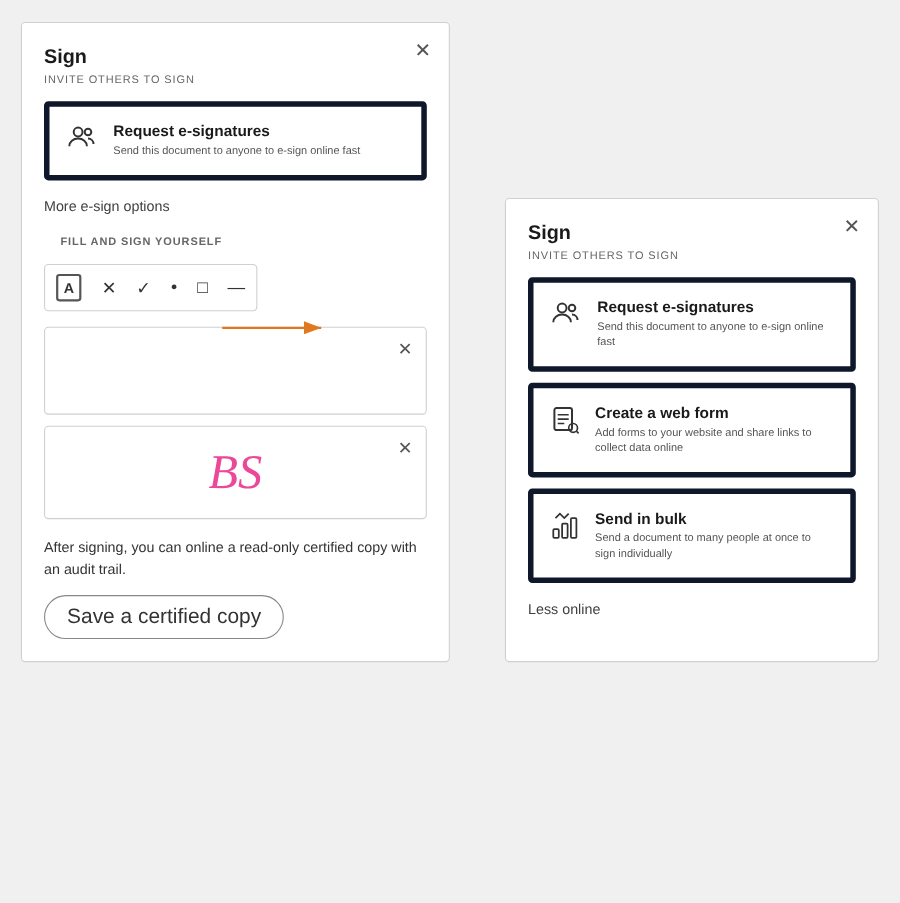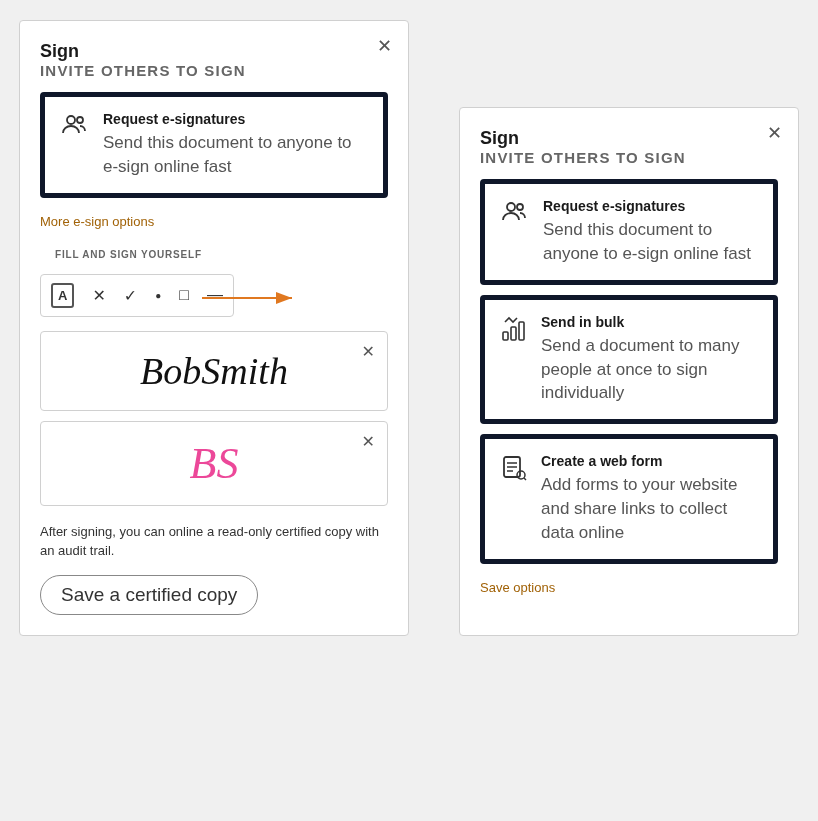--- a/index.html
+++ b/index.html
@@ -47,22 +47,22 @@
       top: 16px;
       right: 16px;
       background: none;
       border: none;
       font-size: 18px;
       cursor: pointer;
       color: #555;
       line-height: 1;
     }
     .section-label {
-      font-size: 15px;
-      font-weight: 700;
+      font-size: 10px;
+      font-weight: 400;
       letter-spacing: 0.08em;
       color: #666;
       text-transform: uppercase;
       margin-bottom: 12px;
     }
     .option-card {
       border: 5px solid #0f172a;
       border-radius: 4px;
       padding: 14px 16px;
       margin-bottom: 10px;
@@ -78,28 +78,28 @@
       margin-top: 2px;
     }
     .option-text {}
     .option-title {
       font-size: 14px;
       font-weight: 600;
       color: #1a1a1a;
       margin-bottom: 4px;
     }
     .option-desc {
-      font-size: 17px;
+      font-size: 10px;
       color: #555;
       line-height: 1.4;
     }
     .link-btn {
       background: none;
       border: none;
-      color: #a16207;
+      color: #404040;
       font-size: 13px;
       cursor: pointer;
       padding: 0;
       margin-bottom: 20px;
       margin-top: 6px;
       display: inline-block;
     }
     .divider-label {
       font-size: 10px;
       font-weight: 600;
@@ -253,21 +253,20 @@
         <div class="tools-row">
           <div class="tool-item active" style="border:2px solid #555; border-radius:3px; padding:3px 5px; font-size:13px; font-weight:bold;">A</div>
           <div class="tool-item" style="font-size:16px; color:#333;">✕</div>
           <div class="tool-item" style="font-size:16px; color:#333;">✓</div>
           <div class="tool-item" style="font-size:10px; color:#333;">●</div>
           <div class="tool-item" style="font-size:16px; color:#333;">□</div>
           <div class="tool-item" style="font-size:16px; color:#333;">—</div>
         </div>
 
         <div class="sig-box">
-          <span class="sig-image" style="font-family:'Brush Script MT',cursive; font-size:38px;">BobSmith</span>
           <button class="sig-close">✕</button>
         </div>
 
         <div class="sig-box">
           <span class="sig-image-initials" style="font-family:'Brush Script MT',cursive; font-size:44px;">BS</span>
           <button class="sig-close">✕</button>
         </div>
       </div>
 
       
@@ -290,36 +289,20 @@
         <svg width="28" height="24" viewBox="0 0 28 24" fill="none">
           <circle cx="10" cy="7" r="4" stroke="#333" stroke-width="1.8" fill="none"></circle>
           <circle cx="19" cy="7" r="3" stroke="#333" stroke-width="1.8" fill="none"></circle>
           <path d="M2 20c0-4 3.6-7 8-7s8 3 8 7" stroke="#333" stroke-width="1.8" fill="none"></path>
           <path d="M19 13c2.8 0 5 2 5 5" stroke="#333" stroke-width="1.8" fill="none"></path>
         </svg>
       </div>
       <div class="option-text">
         <div class="option-title">Request e-signatures</div>
         <div class="option-desc">Send this document to anyone to e-sign online fast</div>
-      </div>
-    </div>
-
-    
-    <div class="option-card">
-      <div class="option-icon">
-        <svg width="26" height="26" viewBox="0 0 26 26" fill="none">
-          <rect x="2" y="16" width="5" height="8" rx="1" stroke="#333" stroke-width="1.6" fill="none"></rect>
-          <rect x="10" y="11" width="5" height="13" rx="1" stroke="#333" stroke-width="1.6" fill="none"></rect>
-          <rect x="18" y="6" width="5" height="18" rx="1" stroke="#333" stroke-width="1.6" fill="none"></rect>
-          <path d="M4 6l4-4 4 4 4-4" stroke="#333" stroke-width="1.6" fill="none"></path>
-        </svg>
-      </div>
-      <div class="option-text">
-        <div class="option-title">Send in bulk</div>
-        <div class="option-desc">Send a document to many people at once to sign individually</div>
       </div>
     </div>
 
     
     <div class="option-card">
       <div class="option-icon">
         <svg width="26" height="26" viewBox="0 0 26 26" fill="none">
           <rect x="3" y="2" width="16" height="20" rx="2" stroke="#333" stroke-width="1.8" fill="none"></rect>
           <line x1="6" y1="8" x2="16" y2="8" stroke="#333" stroke-width="1.5"></line>
           <line x1="6" y1="12" x2="16" y2="12" stroke="#333" stroke-width="1.5"></line>
@@ -327,16 +310,32 @@
           <circle cx="20" cy="20" r="4" stroke="#333" stroke-width="1.5" fill="none"></circle>
           <line x1="23" y1="23" x2="25" y2="25" stroke="#333" stroke-width="1.5"></line>
         </svg>
       </div>
       <div class="option-text">
         <div class="option-title">Create a web form</div>
         <div class="option-desc">Add forms to your website and share links to collect data online</div>
       </div>
     </div>
 
-    <button class="link-btn">Save options</button>
+    
+    <div class="option-card">
+      <div class="option-icon">
+        <svg width="26" height="26" viewBox="0 0 26 26" fill="none">
+          <rect x="2" y="16" width="5" height="8" rx="1" stroke="#333" stroke-width="1.6" fill="none"></rect>
+          <rect x="10" y="11" width="5" height="13" rx="1" stroke="#333" stroke-width="1.6" fill="none"></rect>
+          <rect x="18" y="6" width="5" height="18" rx="1" stroke="#333" stroke-width="1.6" fill="none"></rect>
+          <path d="M4 6l4-4 4 4 4-4" stroke="#333" stroke-width="1.6" fill="none"></path>
+        </svg>
+      </div>
+      <div class="option-text">
+        <div class="option-title">Send in bulk</div>
+        <div class="option-desc">Send a document to many people at once to sign individually</div>
+      </div>
+    </div>
+
+    <button class="link-btn">Less online</button>
   </div>
 
 </div>
 
 </body></html>

